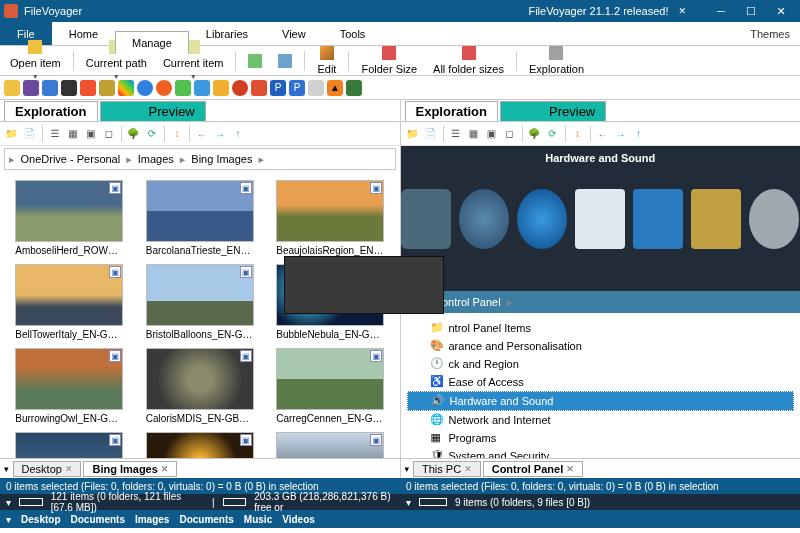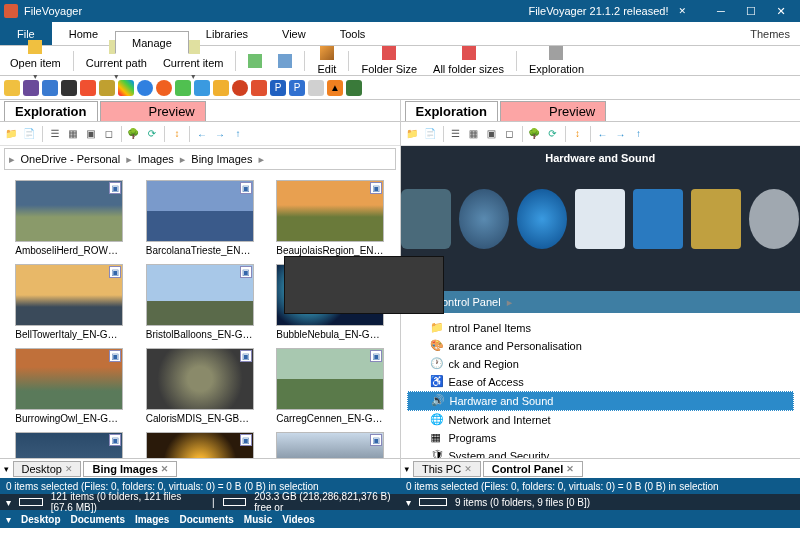--- a/index.html
+++ b/index.html
@@ -28,21 +28,21 @@
 
 .quickbar { background: #fff; border-bottom: 1px solid #c7c7c7; height: 24px; display: flex; align-items: center; padding: 2px 4px; gap: 3px; }
 .qb-icon { width: 16px; height: 16px; border-radius: 3px; cursor: pointer; display: flex; align-items: center; justify-content: center; font-size: 10px; }
 
 .panes { display: flex; height: 378px; }
 .pane { flex: 1; display: flex; flex-direction: column; border-right: 1px solid #ccc; overflow: hidden; }
 .pane:last-child { border-right: none; }
 
 .pane-tabs { background: #fff; border-bottom: 1px solid #c7c7c7; height: 22px; display: flex; align-items: end; font-size: 13px; padding: 0 4px; }
 .pane-tab { padding: 2px 10px; border: 1px solid #aaa; border-bottom: none; background: #fff; cursor: pointer; margin-right: 2px; font-weight: bold; }
-.pane-tab.inactive { background: #fca5a5; font-weight: normal; padding-left: 48px; }
+.pane-tab.inactive { background: #14b8a6; font-weight: normal; padding-left: 48px; }
 
 .pane-toolbar { background: #fff; height: 24px; display: flex; align-items: center; padding: 2px 4px; gap: 2px; border-bottom: 1px solid #e0e0e0; }
 .pt-icon { width: 16px; height: 16px; cursor: pointer; display: flex; align-items: center; justify-content: center; font-size: 10px; color: #555; }
 .pt-sep { width: 1px; height: 16px; background: #d0d0d0; margin: 0 2px; }
 
 .breadcrumb { background: #fff; border: 1px solid #c7c7c7; height: 22px; margin: 2px 4px; display: flex; align-items: center; font-size: 11px; padding: 0 4px; gap: 4px; }
 .bc-seg { cursor: pointer; padding: 0 2px; }
 .bc-sep { color: #888; }
 
 .content { flex: 1; overflow: auto; position: relative; background: #fff; }

